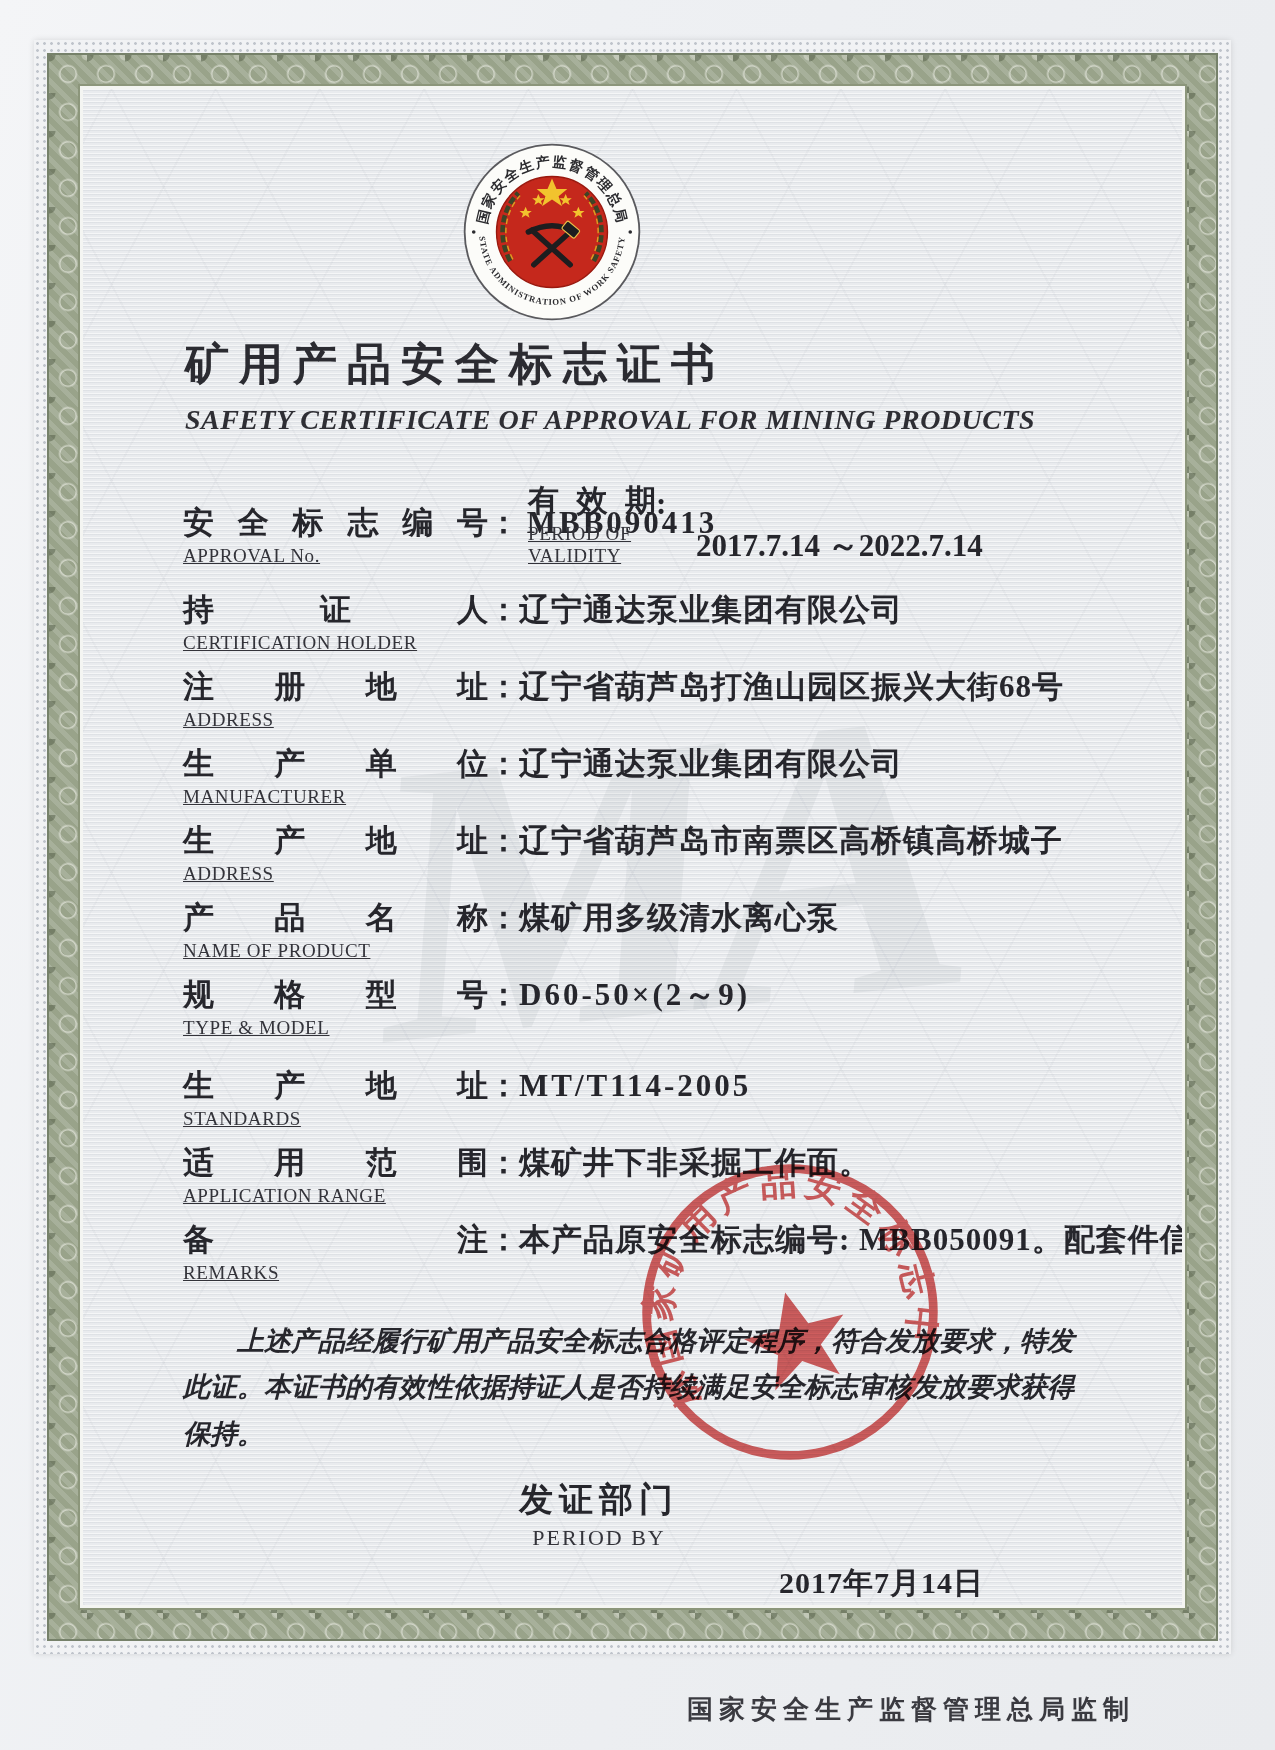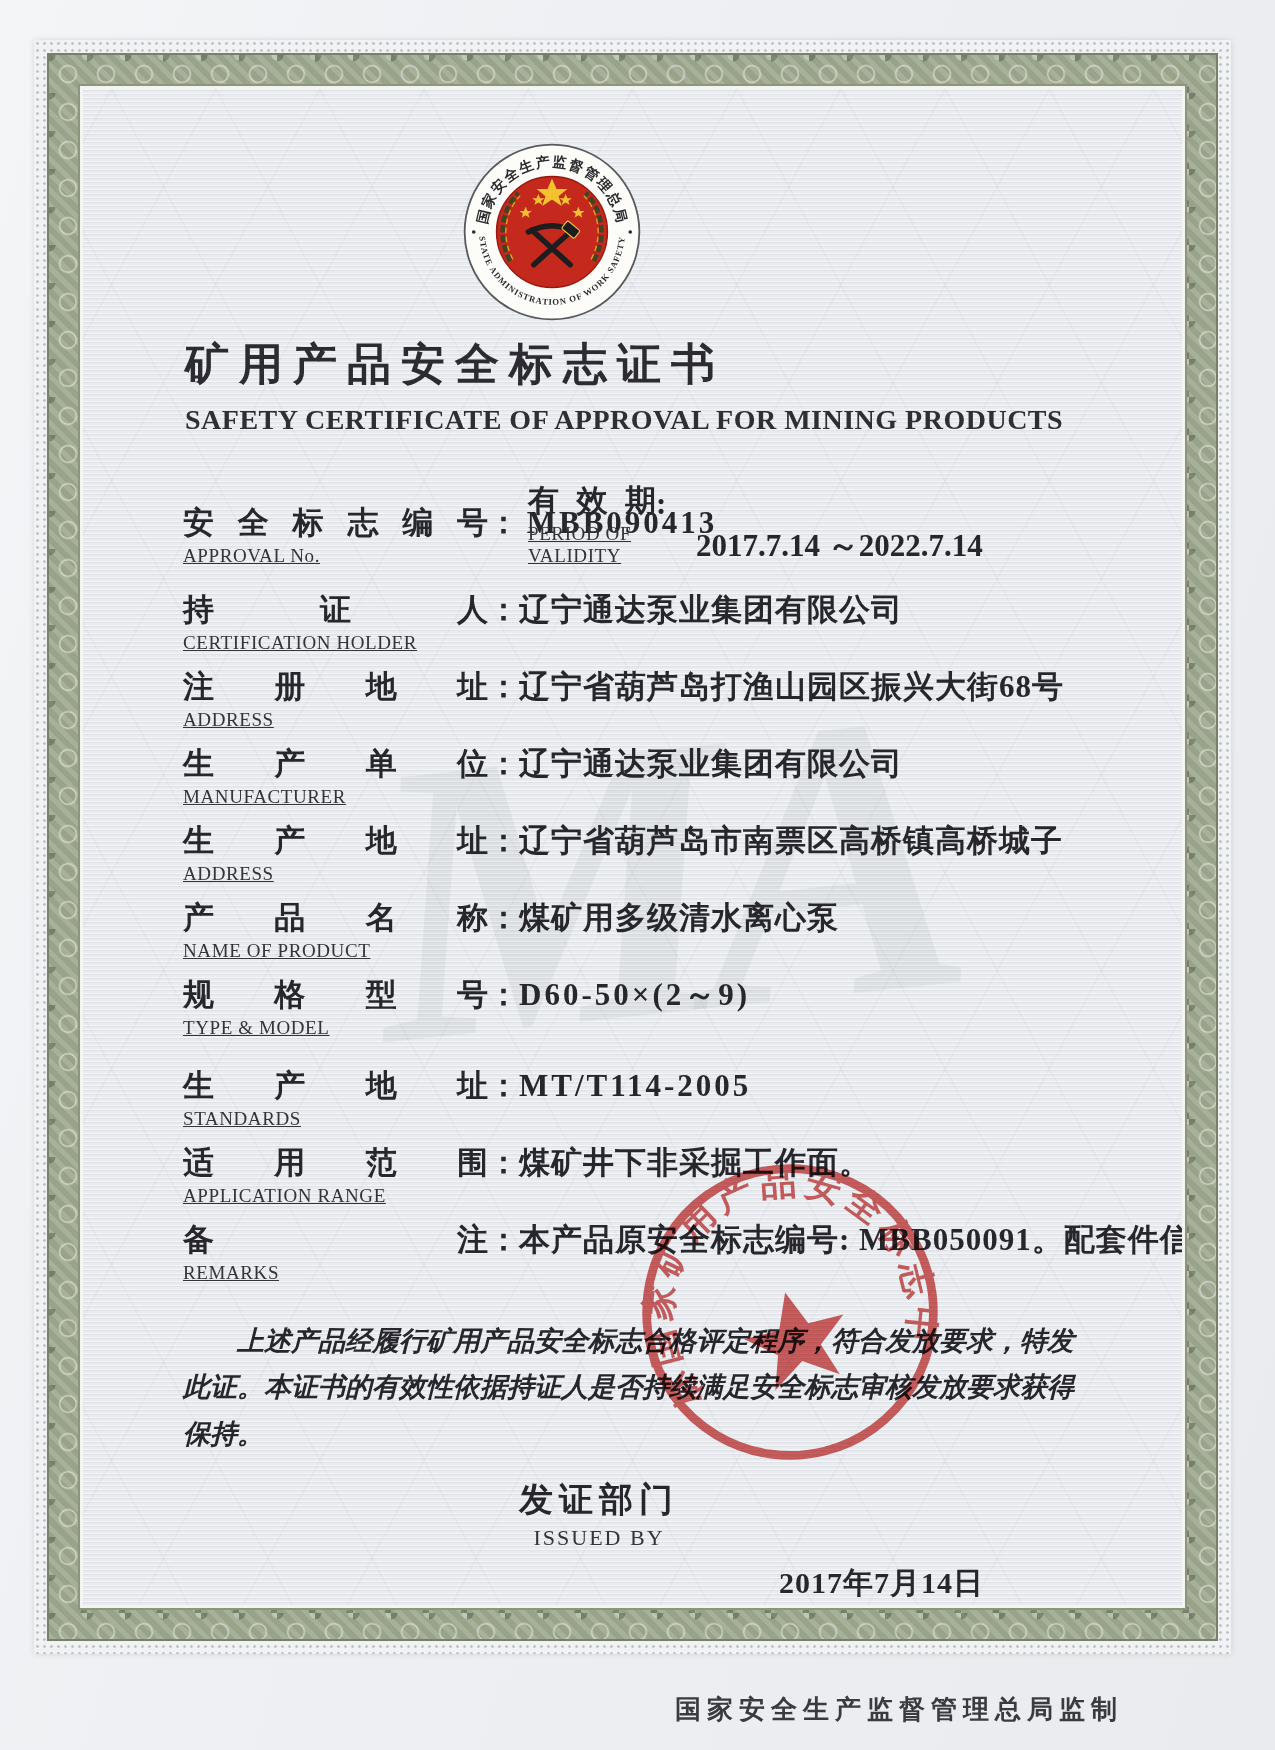--- a/index.html
+++ b/index.html
@@ -39,21 +39,21 @@
     font-size:400px;font-weight:bold;font-style:italic;letter-spacing:-28px;
     color:rgba(128,134,146,.10);z-index:0;user-select:none;}
   .content{position:relative;z-index:1;height:100%;box-sizing:border-box;
     padding:52px 86px 0 100px;display:flex;flex-direction:column;}
   
   .emblem{width:182px;height:182px;margin-left:278px;flex:0 0 auto;}
   
   .title{margin:12px 0 0 2px;font-size:44px;font-weight:bold;letter-spacing:10px;
     color:#2b2b31;white-space:nowrap;}
   .subtitle{margin:10px 0 0 2px;font-size:28px;font-weight:bold;letter-spacing:.5px;
-    color:#2e2e34;white-space:nowrap;}
+    color:#2e2e34;white-space:nowrap;font-style:italic;}
   
   .approval-row{display:flex;margin-top:44px;align-items:flex-end;}
   .ap-left{width:345px;}
   .ap-mid{width:168px;}
   .ap-right{padding-top:4px;}
   .line{font-size:31px;font-weight:600;white-space:nowrap;}
   .flabel{display:inline-block;text-align:justify;text-align-last:justify;vertical-align:bottom;}
   .w330{width:305px;}
   .w150{width:128px;}
   .fvalue{letter-spacing:1px;}
@@ -69,21 +69,21 @@
     font-weight:600;color:#26262c;max-width:900px;font-style:italic;}
   
   .issued{width:fit-content;margin:20px 0 0 336px;text-align:center;}
   .issued-label{font-size:34px;font-weight:600;letter-spacing:6px;}
   .issued-sub{font-size:22px;letter-spacing:2px;color:#33333a;margin-top:2px;}
   .issue-date{margin:12px 0 0 596px;font-size:30px;font-weight:600;letter-spacing:1px;}
   
   .stamp{position:absolute;left:552px;top:1068px;width:310px;height:310px;z-index:5;
     transform:rotate(-14deg);mix-blend-mode:multiply;opacity:.88;}
   
-  .footer-line{position:absolute;right:152px;top:1692px;font-size:26px;
+  .footer-line{position:absolute;right:140px;top:1692px;font-size:26px;
     letter-spacing:6px;color:#3a3a40;font-weight:600;}
 </style>
 </head>
 <body>
 
 <div class="certificate">
   <div class="lace">
     <div class="band">
       <div class="inner">
 
@@ -197,21 +197,21 @@
               <div class="field-main"><span class="flabel w330">备注</span><span>：</span><span class="fvalue">本产品原安全标志编号: MBB050091。配套件信息详见附件</span></div>
               <div class="field-sub">REMARKS</div>
             </div>
 
           </div>
 
           <div class="declaration">上述产品经履行矿用产品安全标志合格评定程序，符合发放要求，特发此证。本证书的有效性依据持证人是否持续满足安全标志审核发放要求获得保持。</div>
 
           <div class="issued">
             <div class="issued-label">发证部门</div>
-            <div class="issued-sub">ISSUED BY</div>
+            <div class="issued-sub">PERIOD BY</div>
           </div>
           <div class="issue-date">2017年7月14日</div>
 
         </div>
 
         <svg class="stamp" viewBox="0 0 320 320">
           <circle cx="160" cy="160" r="148" fill="none" stroke="#d24a4a" stroke-width="9"></circle>
           <defs>
             <path id="stampArc" d="M 45 205 A 123 123 0 1 1 275 205"></path>
           </defs>

